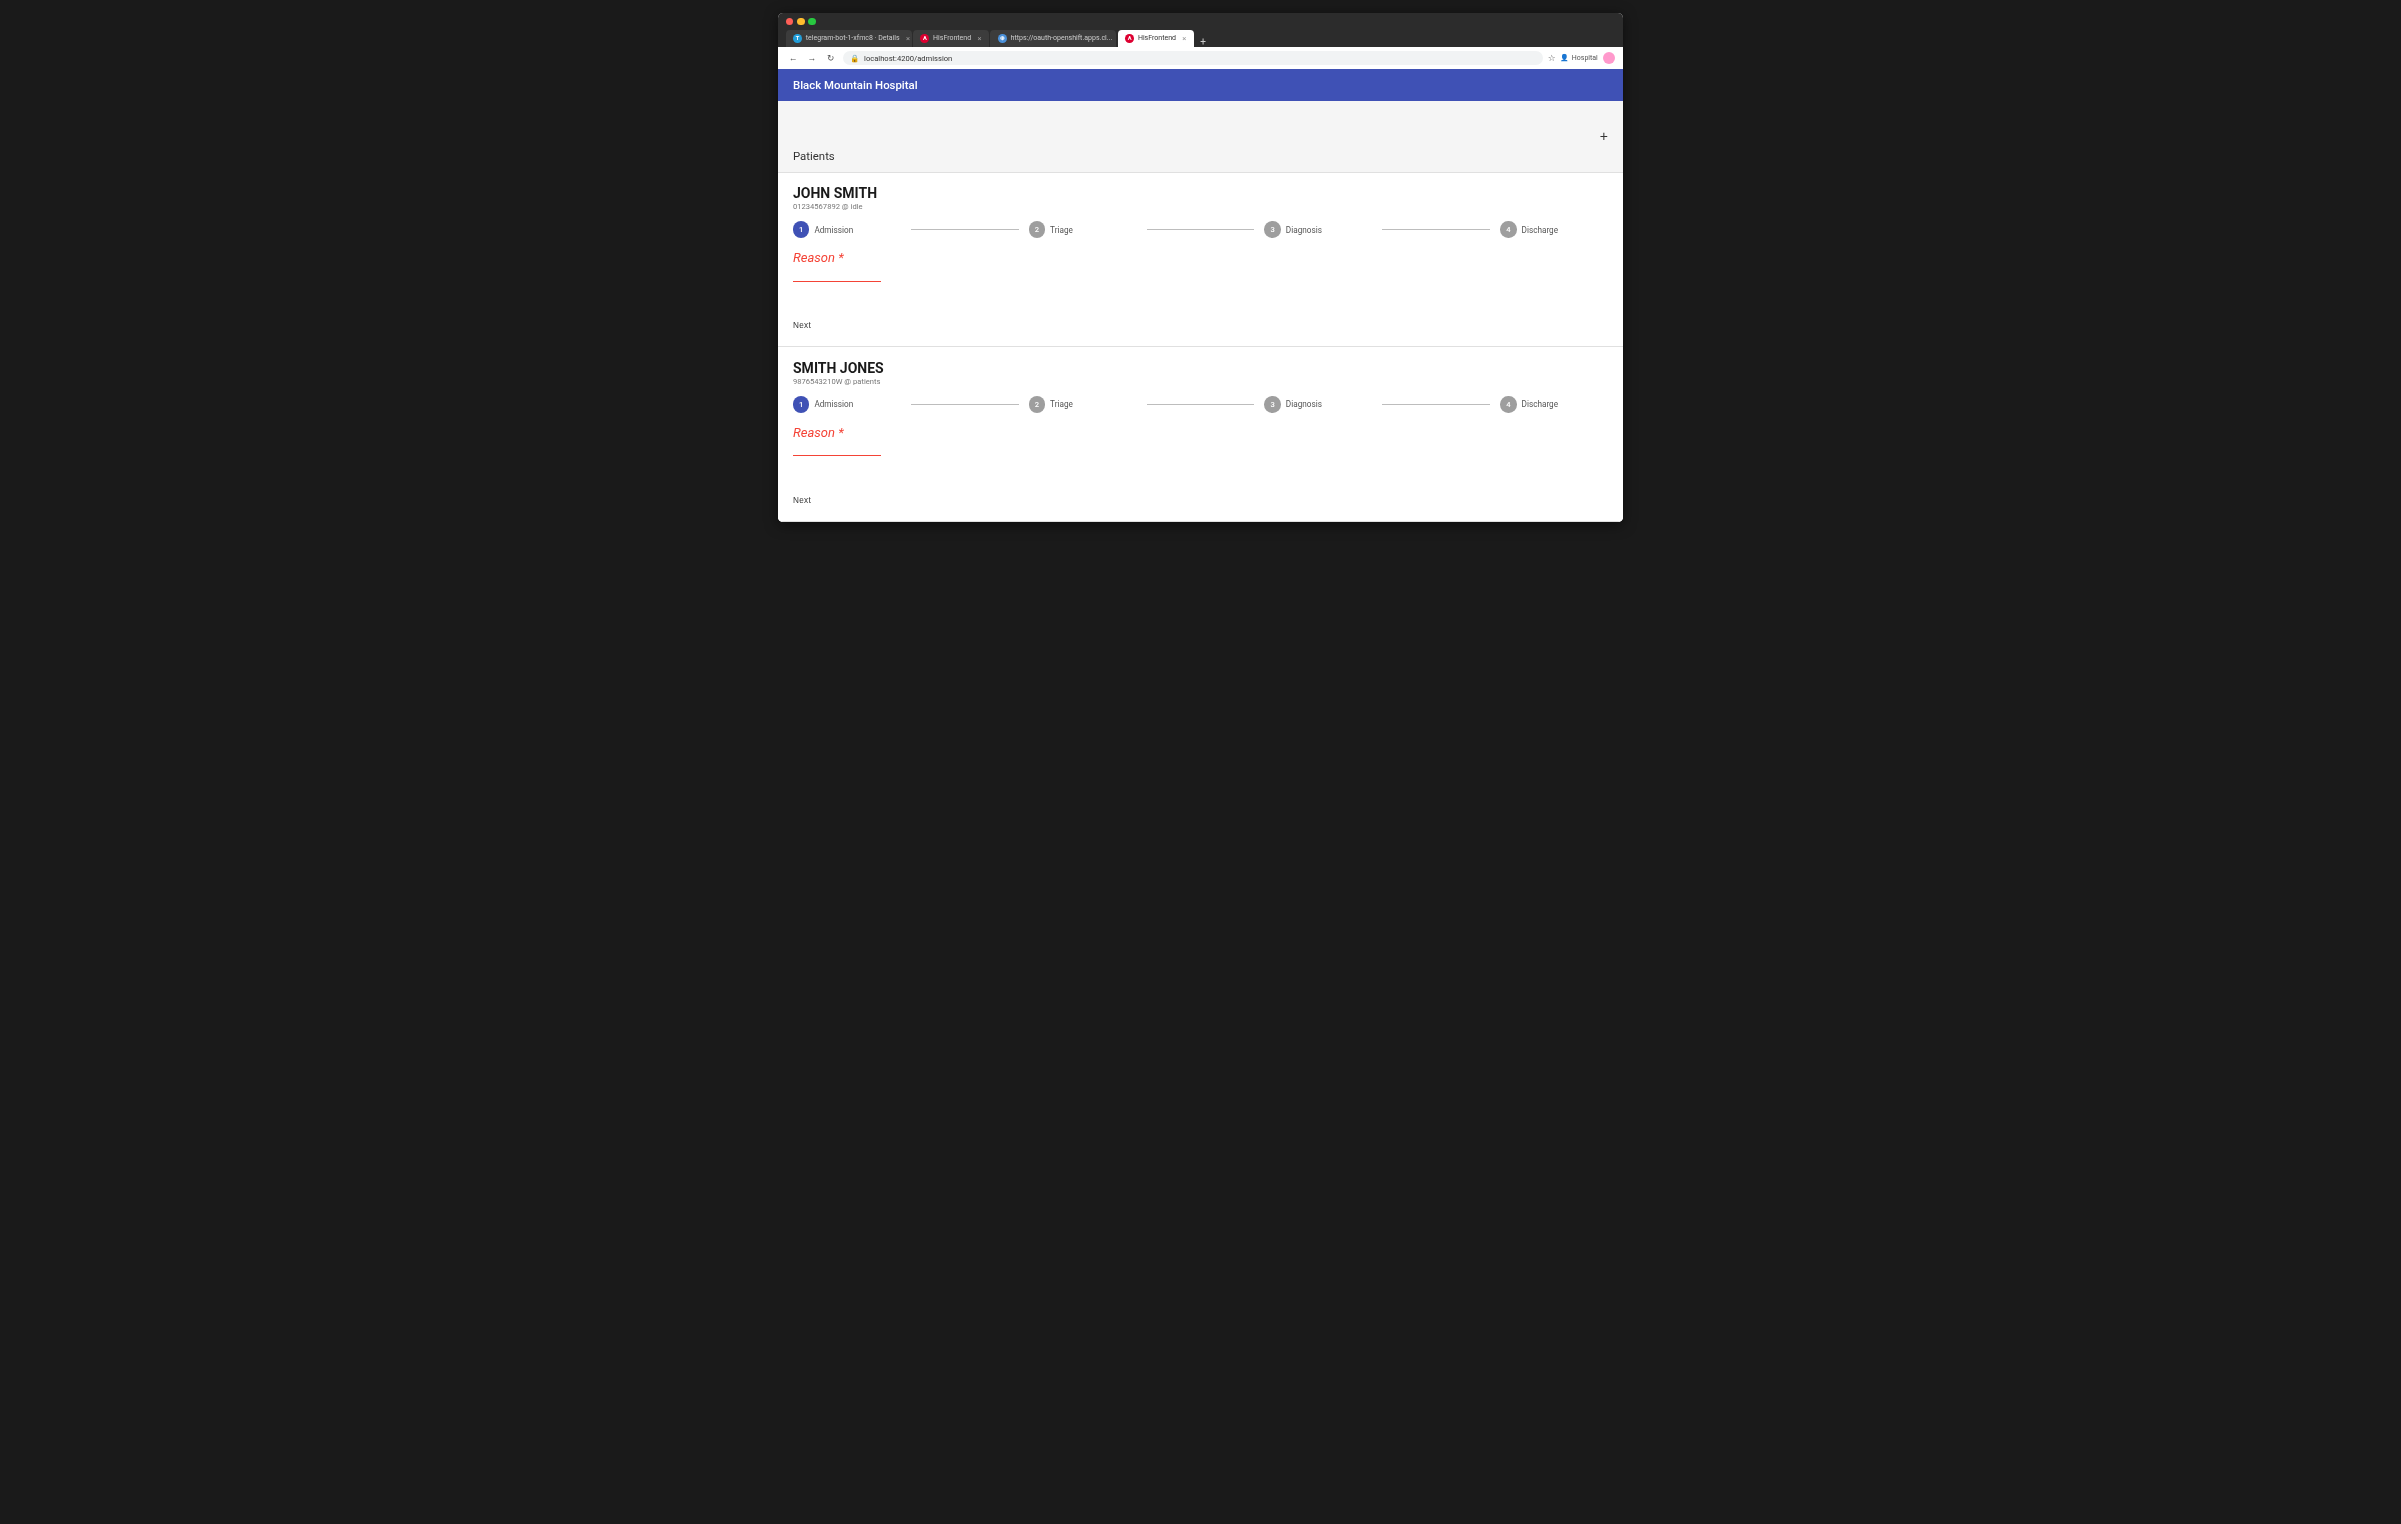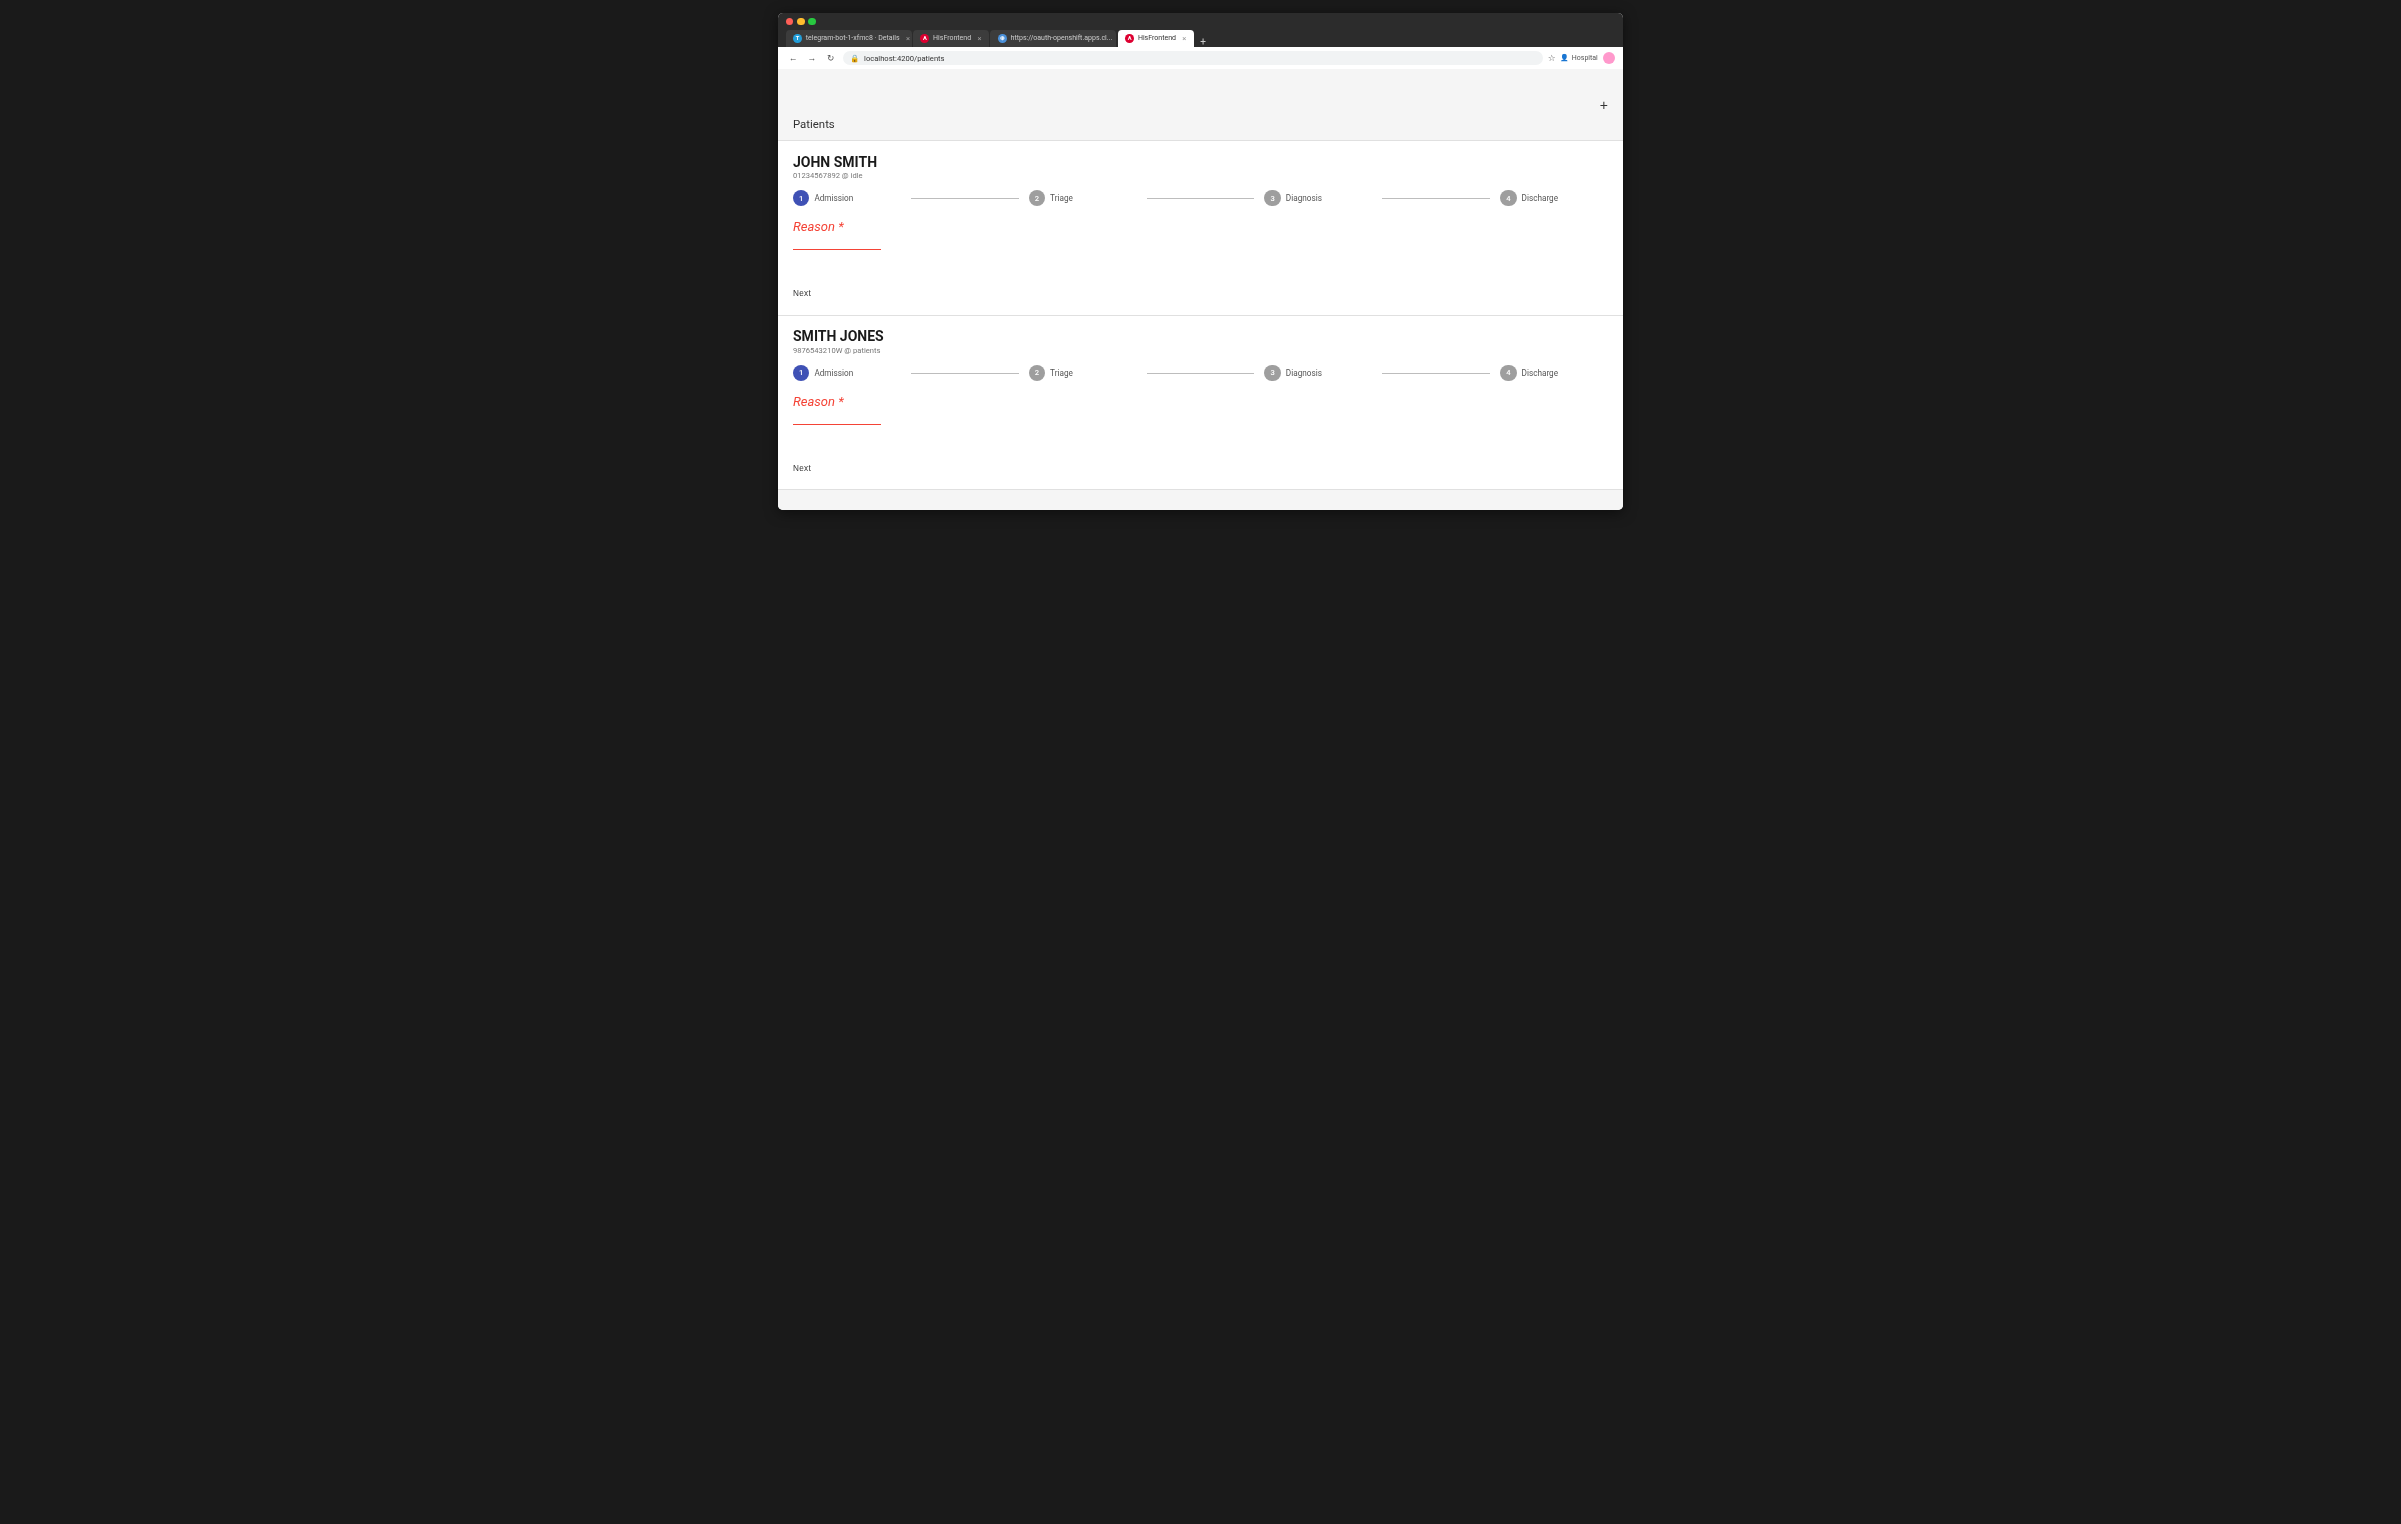--- a/index.html
+++ b/index.html
@@ -355,34 +355,37 @@
   </div>
 
   <div class="address-bar">
     <div class="nav-buttons">
       <button class="nav-btn">←</button>
       <button class="nav-btn">→</button>
       <button class="nav-btn">↻</button>
     </div>
     <div class="url-bar">
       <span class="url-icon">🔒</span>
-      <span>localhost:4200/patients</span>
+      <span>localhost:4200/admission</span>
     </div>
     <div class="toolbar-right">
       <span>☆</span>
       <div class="incognito-badge">
         <span>👤</span>
         <span>Hospital</span>
       </div>
       <span style="width:12.6px;height:12.6px;border-radius:50%;background:#f9c;display:inline-block;"></span>
     </div>
   </div>
 
   <div class="app-content">
 
+    <div class="app-header">
+      <span class="app-header-title">Black Mountain Hospital</span>
+    </div>
 
     <div class="page-header">
       <span class="page-title">Patients</span>
       <button class="add-btn">+</button>
     </div>
 
     <div class="patients-list">
 
       <div class="patient-card">
         <div class="patient-name">JOHN SMITH</div>

